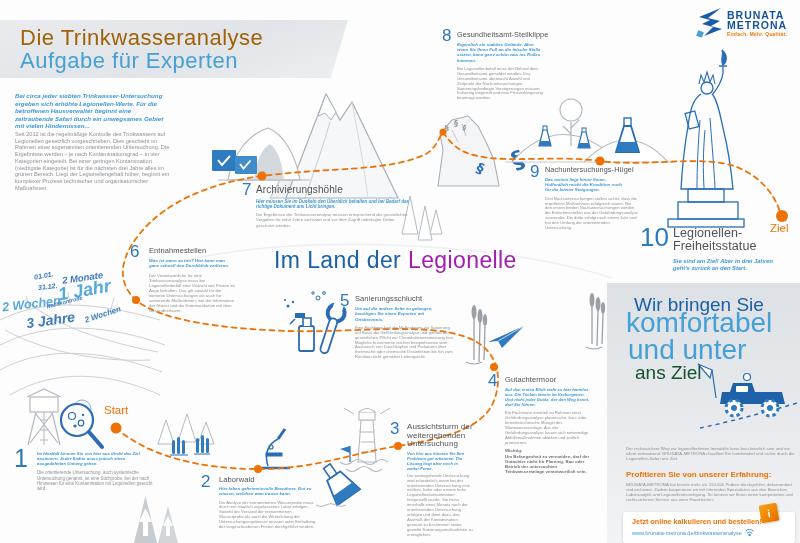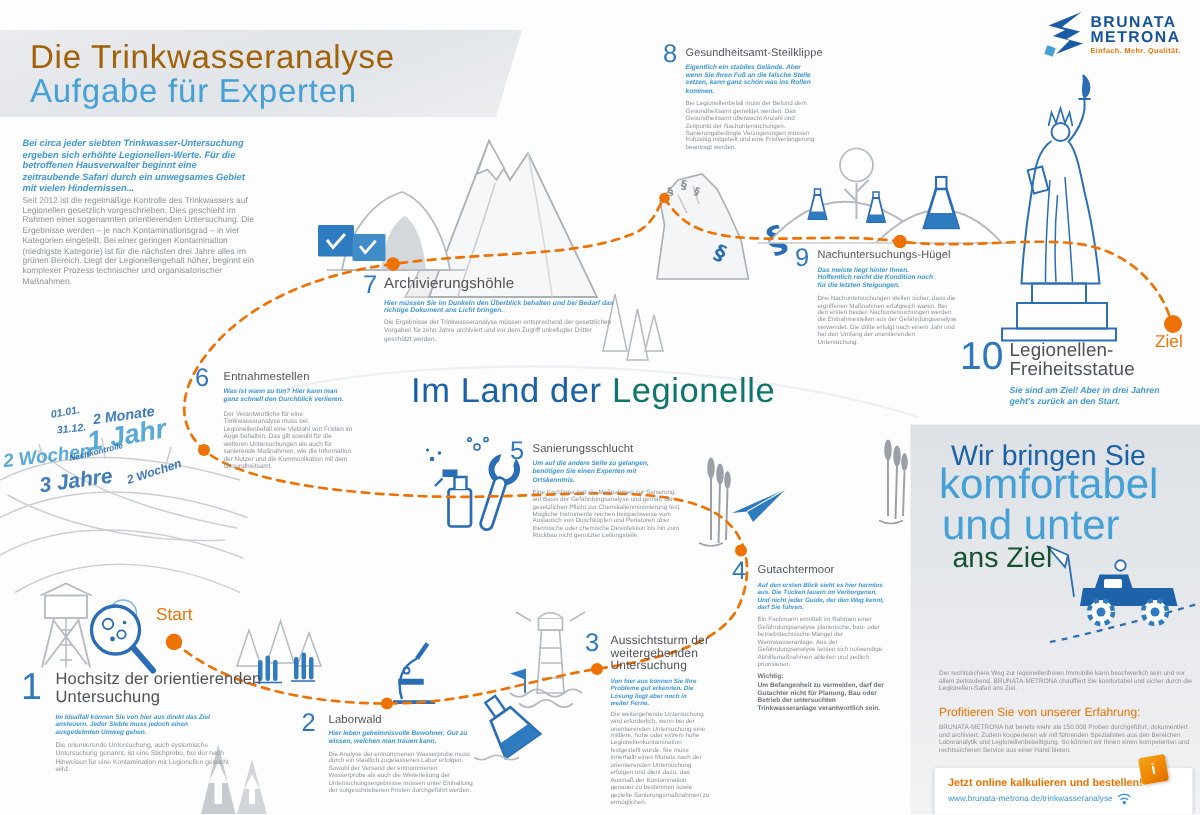--- a/index.html
+++ b/index.html
@@ -21,31 +21,31 @@
   
   .st-num{position:absolute;color:#2e79bd;font-weight:400;line-height:1}
   .st-txt{position:absolute}
   .st-title{color:#4f5254;font-weight:400;line-height:1.07;letter-spacing:.1px}
   .nowrap{white-space:nowrap}
   .st-lead{color:#3f98d4;font-style:italic;font-weight:bold;line-height:1.2}
   .st-body{color:#8e9193;line-height:1.17}
   .st-note{color:#6f7377;font-weight:bold;line-height:1.15}
   
   .map-title{left:274px;top:247px;font-size:23px;letter-spacing:.4px;white-space:nowrap}
-  .map-title .p1{color:#1a61a7}.map-title .p2{color:#0f766e}
+  .map-title .p1{color:#1a61a7}.map-title .p2{color:#a21caf}
   .route-label{position:absolute;color:#ee7203;font-size:11.5px}
   .hand{position:absolute;color:#2f7bbf;font-style:italic;white-space:nowrap;font-weight:bold;opacity:.9}
   
   .panel-bg{left:607px;top:283px;width:193px;height:260px;background:linear-gradient(180deg,#dde1e5 0%,#e8eaed 55%,#f2f3f5 100%)}
   .ph1{left:634px;top:294px;font-size:19px;color:#1a61a7}
   .ph2{left:626px;top:309px;font-size:28px;color:#45a0d6;line-height:1}
   .ph3{left:628px;top:336px;font-size:28px;color:#45a0d6;line-height:1}
   .ph4{left:635px;top:362px;font-size:19px;color:#14532d}
   .pbody{left:626px;top:446px;width:170px;font-size:4.3px;line-height:1.18;color:#8e9193}
-  .phead{left:626px;top:470px;font-size:8px;font-weight:normal;color:#ee7203}
+  .phead{left:626px;top:470px;font-size:8px;font-weight:bold;color:#ee7203}
   .pbody2{left:626px;top:482px;width:170px;font-size:4.3px;line-height:1.18;color:#8e9193}
   .ctabox{left:623px;top:512px;width:172px;height:31px;background:#fff;border-radius:2px;
           box-shadow:0 1px 3px rgba(0,0,0,.18);padding:5px 8px 0 9px}
   .cta{font-size:7.2px;font-weight:bold;color:#ee7203}
   .url-row{margin-top:2px;font-size:5.5px;color:#3f98d4;display:flex;align-items:center;gap:2px}
   .package{left:760px;top:504px;width:18px;height:18px;background:linear-gradient(145deg,#f5a61d 0%,#ef8500 55%,#e06f00 100%);
            border-radius:2px;transform:rotate(-10deg);color:#fff;font-size:10px;font-weight:bold;
            display:flex;align-items:center;justify-content:center;box-shadow:1px 1px 2px rgba(0,0,0,.2)}
 </style>
 </head>
@@ -302,21 +302,20 @@
     <span class="hand z2" style="left:2px;top:297px;font-size:12.5px;transform:rotate(-7deg);color:#45a0d6">2 Wochen</span>
     <span class="hand z2" style="left:58px;top:280px;font-size:18px;transform:rotate(-10deg);color:#45a0d6">1 Jahr</span>
     <span class="hand z2" style="left:46px;top:299px;font-size:5.5px;transform:rotate(-14deg);color:#2a6db5">Nachkontrolle</span>
     <span class="hand z2" style="left:26px;top:312px;font-size:14px;transform:rotate(-8deg);color:#2a6db5">3 Jahre</span>
     <span class="hand z2" style="left:84px;top:310px;font-size:8px;transform:rotate(-18deg);color:#2a6db5">2 Wochen</span>
   </div>
 
   <div>
     <span class="st-num z2" style="left:14px;top:446px;font-size:25px">1</span>
     <div class="st-txt z2" style="left:37px;top:448px;width:160px">
-      <h3 class="st-title" style="font-size:11px;width:158px">Hochsitz der orientierenden Untersuchung</h3>
       <p class="st-lead" style="font-size:4.3px;width:108px;margin-top:3px">Im Idealfall können Sie von hier aus direkt das Ziel ansteuern. Jeder Siebte muss jedoch einen ausgedehnten Umweg gehen.</p>
       <p class="st-body" style="font-size:4.5px;width:120px;margin-top:4px">Die orientierende Untersuchung, auch systemische Untersuchung genannt, ist eine Stichprobe, bei der nach Hinweisen für eine Kontamination mit Legionellen gesucht wird.</p>
     </div>
   </div>
 
   <div>
     <span class="st-num z2" style="left:201px;top:473px;font-size:17px">2</span>
     <div class="st-txt z2" style="left:219px;top:476px;width:100px">
       <h3 class="st-title nowrap" style="font-size:7.5px">Laborwald</h3>
       <p class="st-lead" style="font-size:4.4px;width:96px;margin-top:2px">Hier leben geheimnisvolle Bewohner. Gut zu wissen, welchen man trauen kann.</p>

